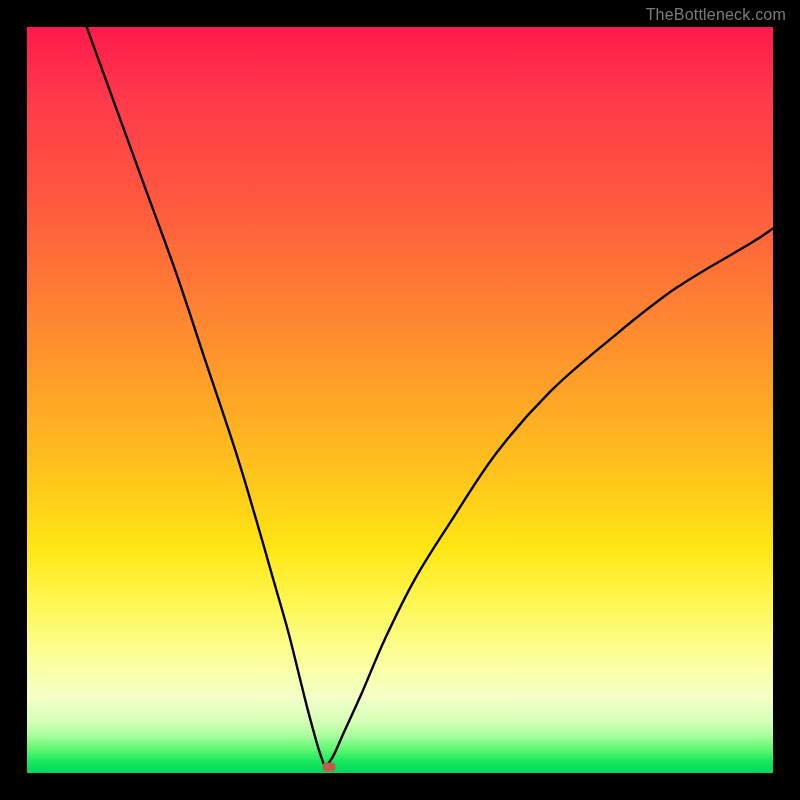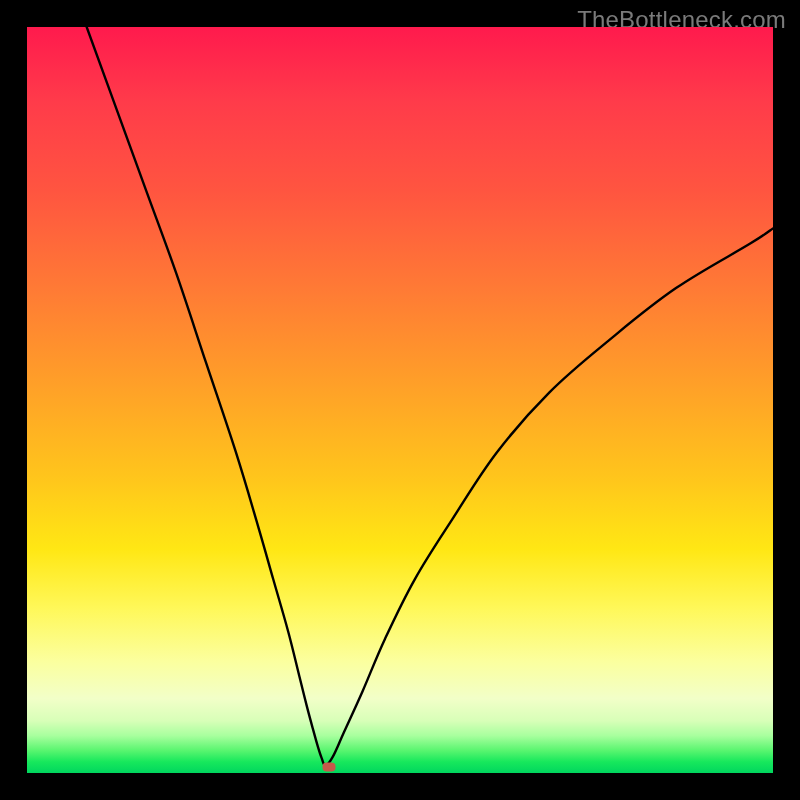--- a/index.html
+++ b/index.html
@@ -42,21 +42,21 @@
       #58f56f 97%,
       #17e85c 98.5%,
       #00d65e 100%
     );
   }
   .watermark {
     position: absolute;
     top: 6px;
     right: 14px;
     color: #7a7a7a;
-    font-size: 24px;
+    font-size: 16px;
     font-weight: 500;
     letter-spacing: 0.2px;
     user-select: none;
   }
   svg.curve {
     position: absolute;
     left: 0;
     top: 0;
     width: 746px;
     height: 746px;

